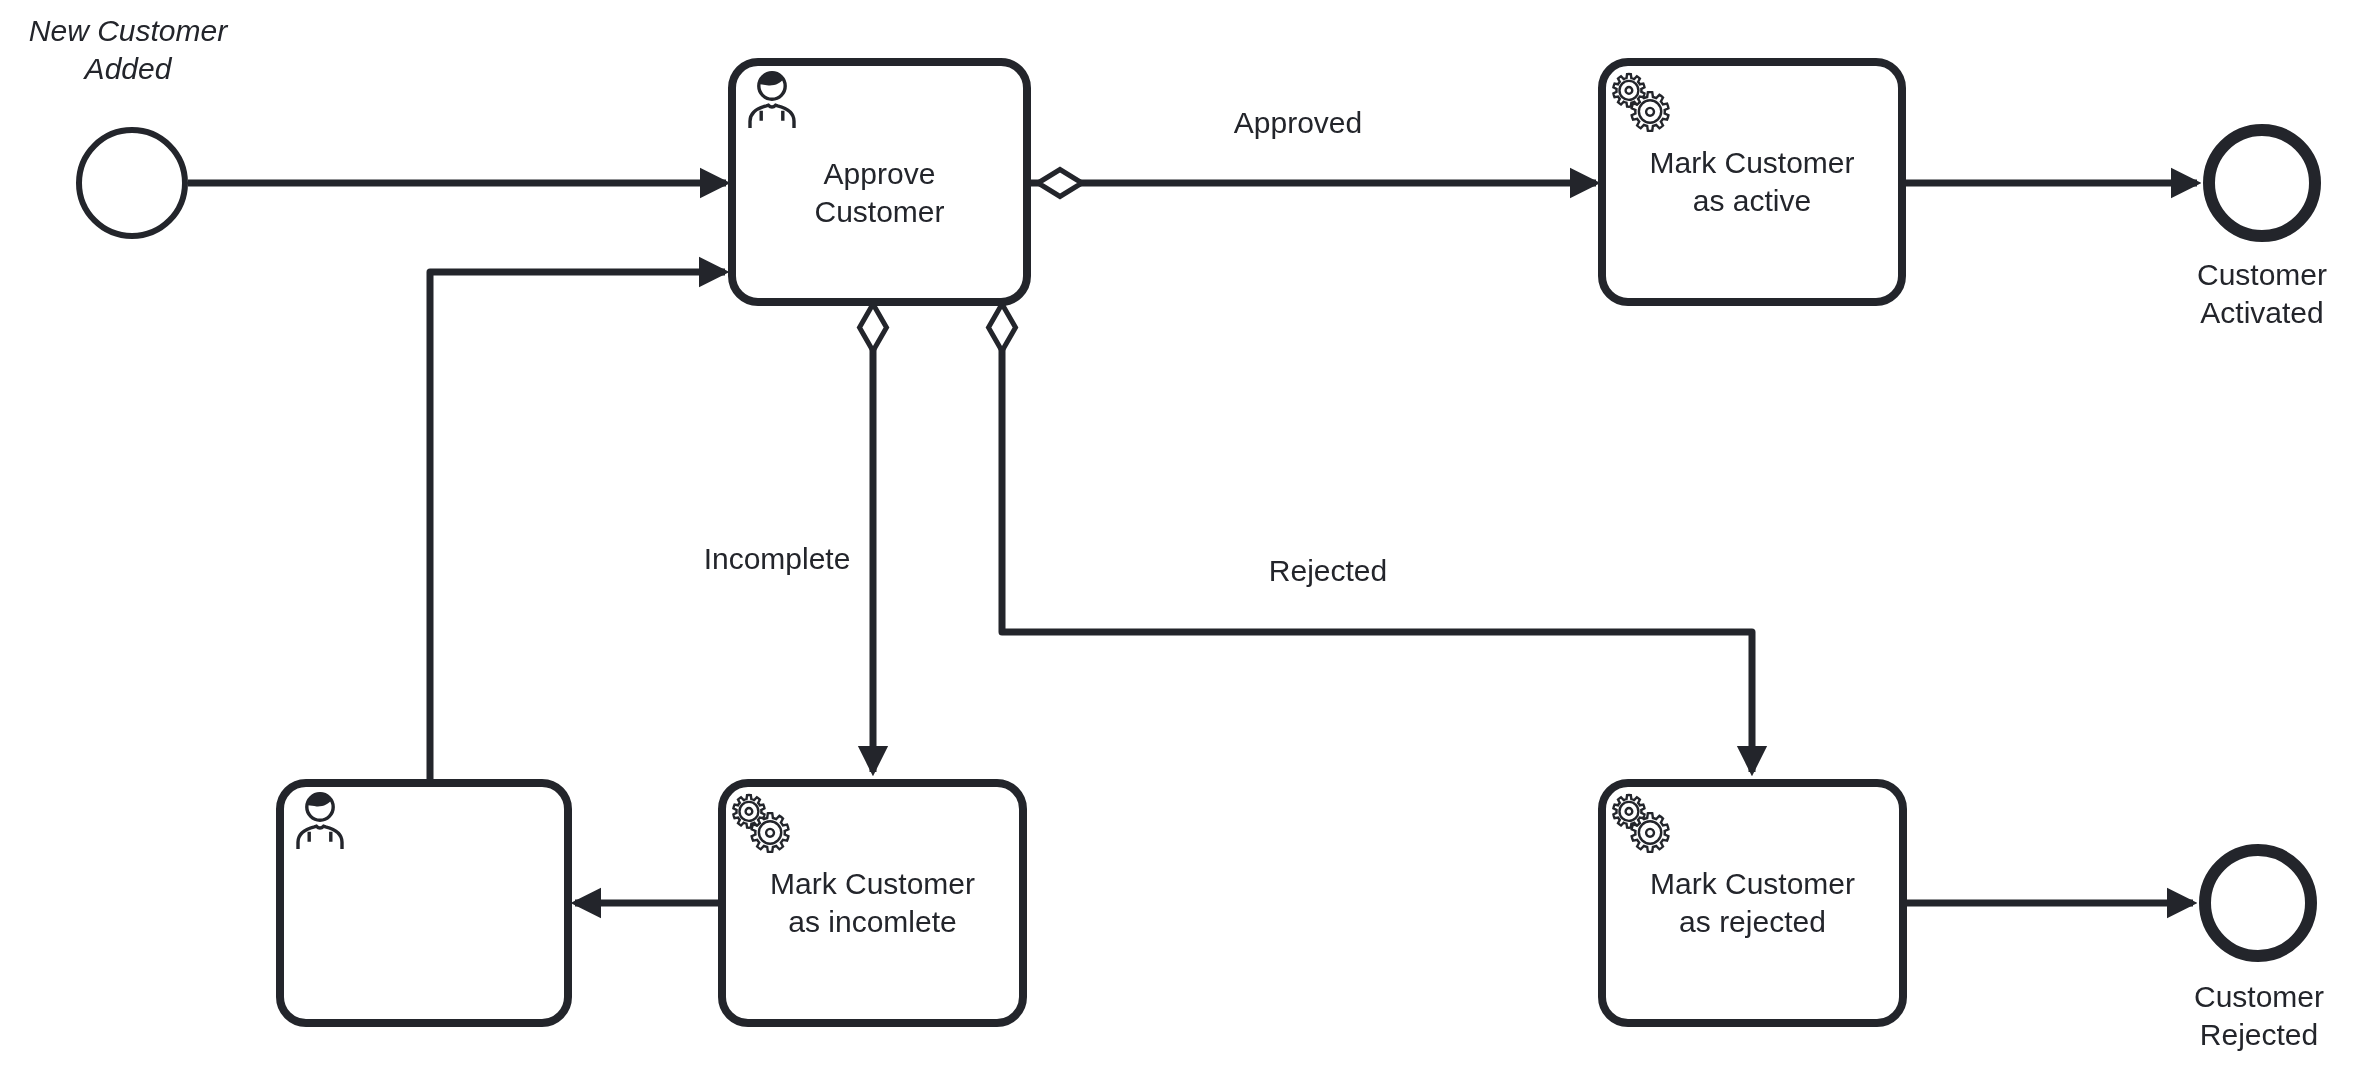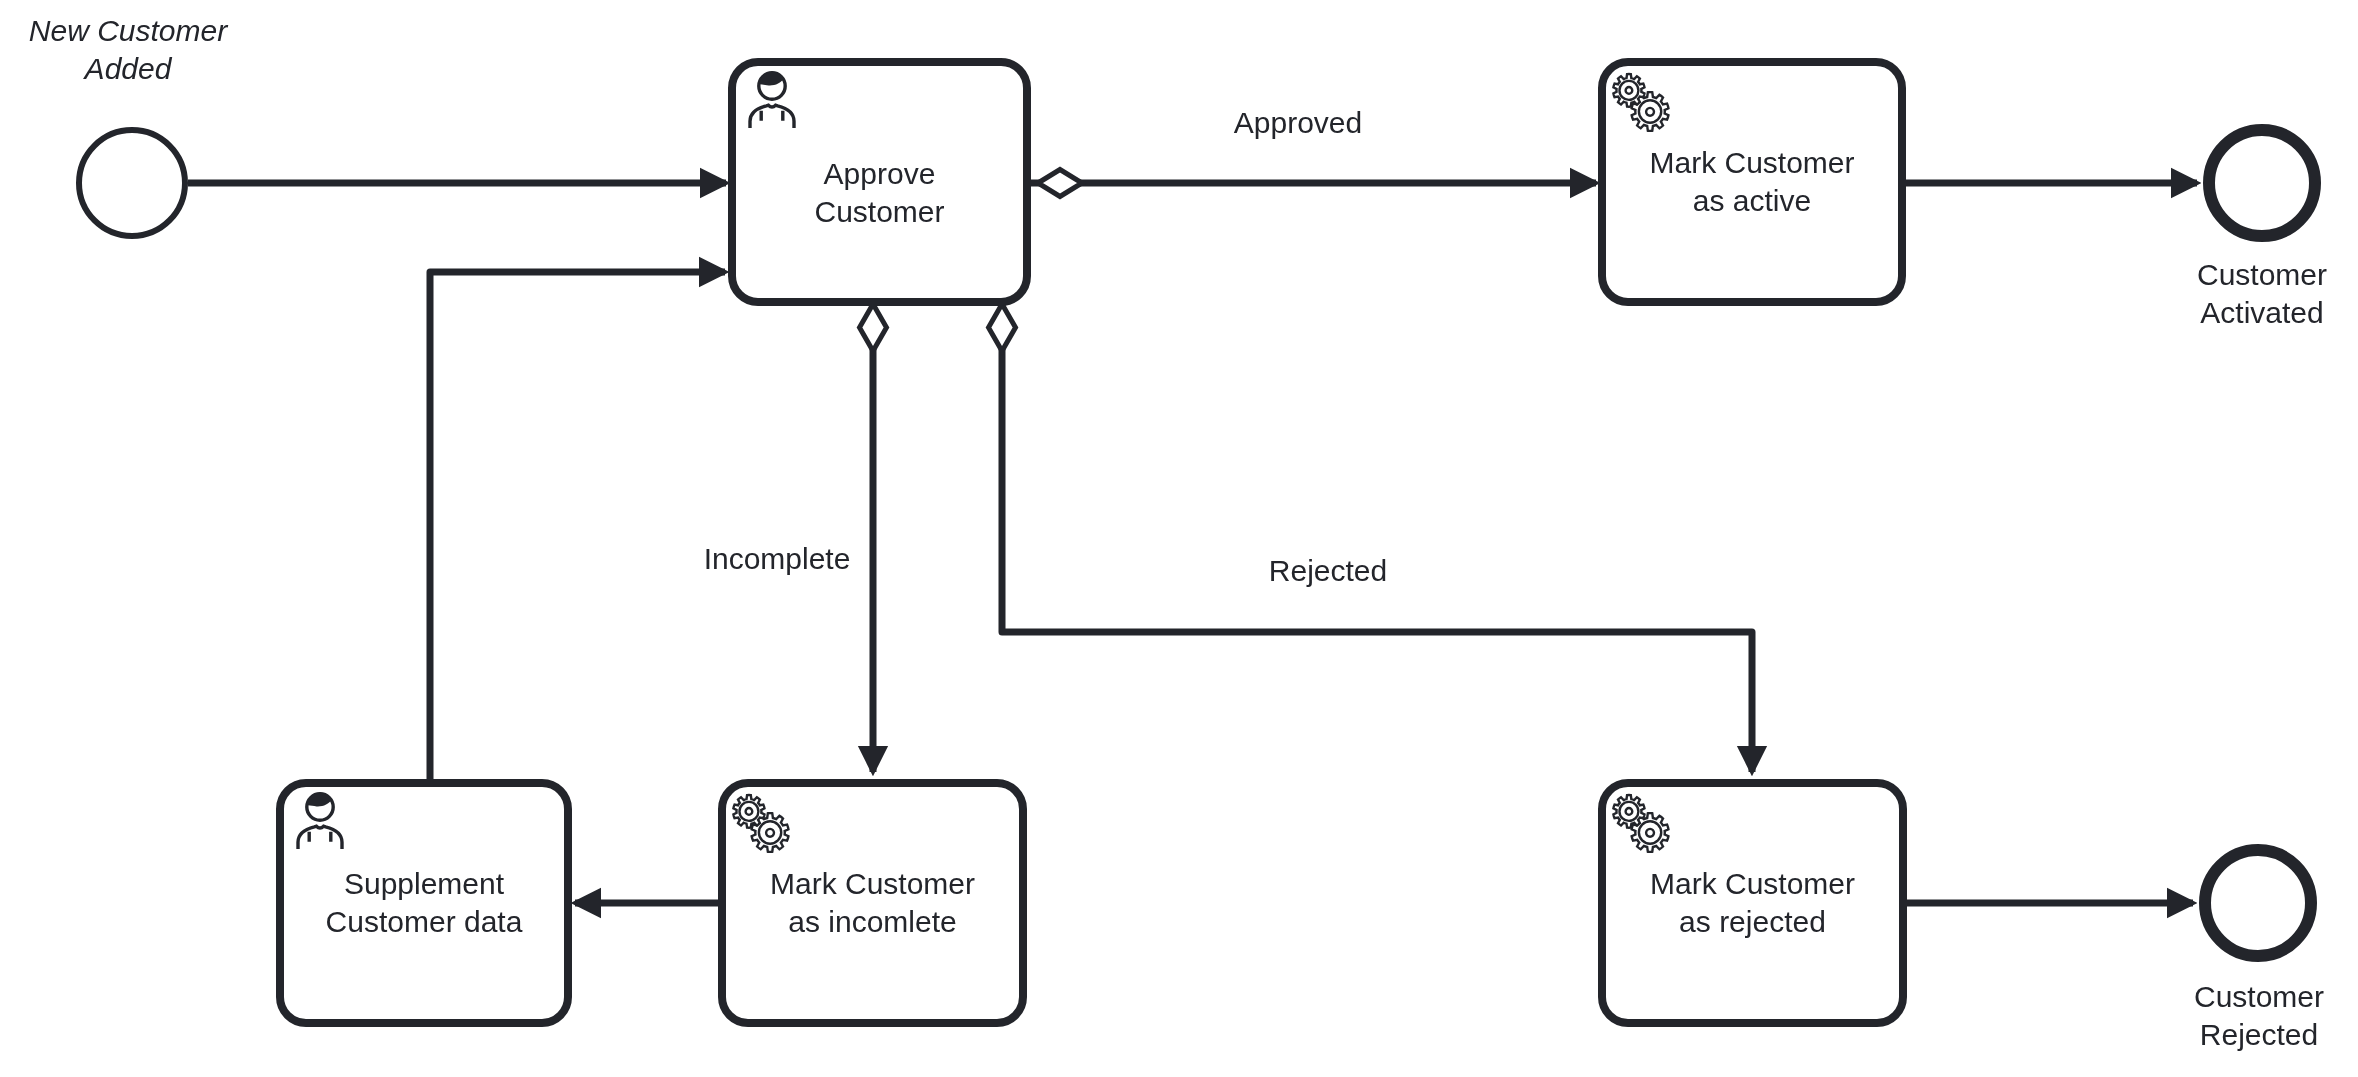--- a/index.html
+++ b/index.html
@@ -110,18 +110,16 @@
   <div class="lbl free-lbl" style="left:1298px; top:104px;">Approved</div>
   <div class="lbl free-lbl" style="left:777px; top:540px;">Incomplete</div>
   <div class="lbl free-lbl" style="left:1328px; top:552px;">Rejected</div>
 
   <div class="lbl task-lbl" style="left:732px; top:73px; width:295px; height:240px;">Approve
 Customer</div>
   <div class="lbl task-lbl" style="left:1602px; top:62px; width:300px; height:240px;">Mark Customer
 as active</div>
   <div class="lbl task-lbl" style="left:722px; top:783px; width:301px; height:240px;">Mark Customer
 as incomlete</div>
-  <div class="lbl task-lbl" style="left:280px; top:783px; width:288px; height:240px;">Supplement
-Customer data</div>
   <div class="lbl task-lbl" style="left:1602px; top:783px; width:301px; height:240px;">Mark Customer
 as rejected</div>
 
 </div>
 
 </body></html>

